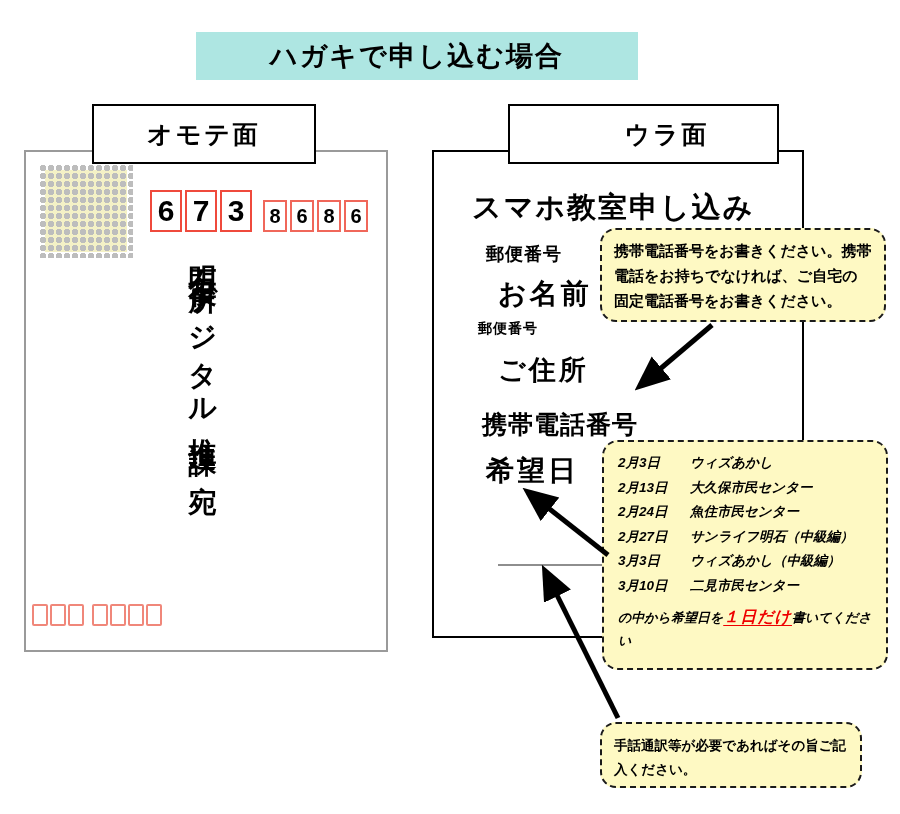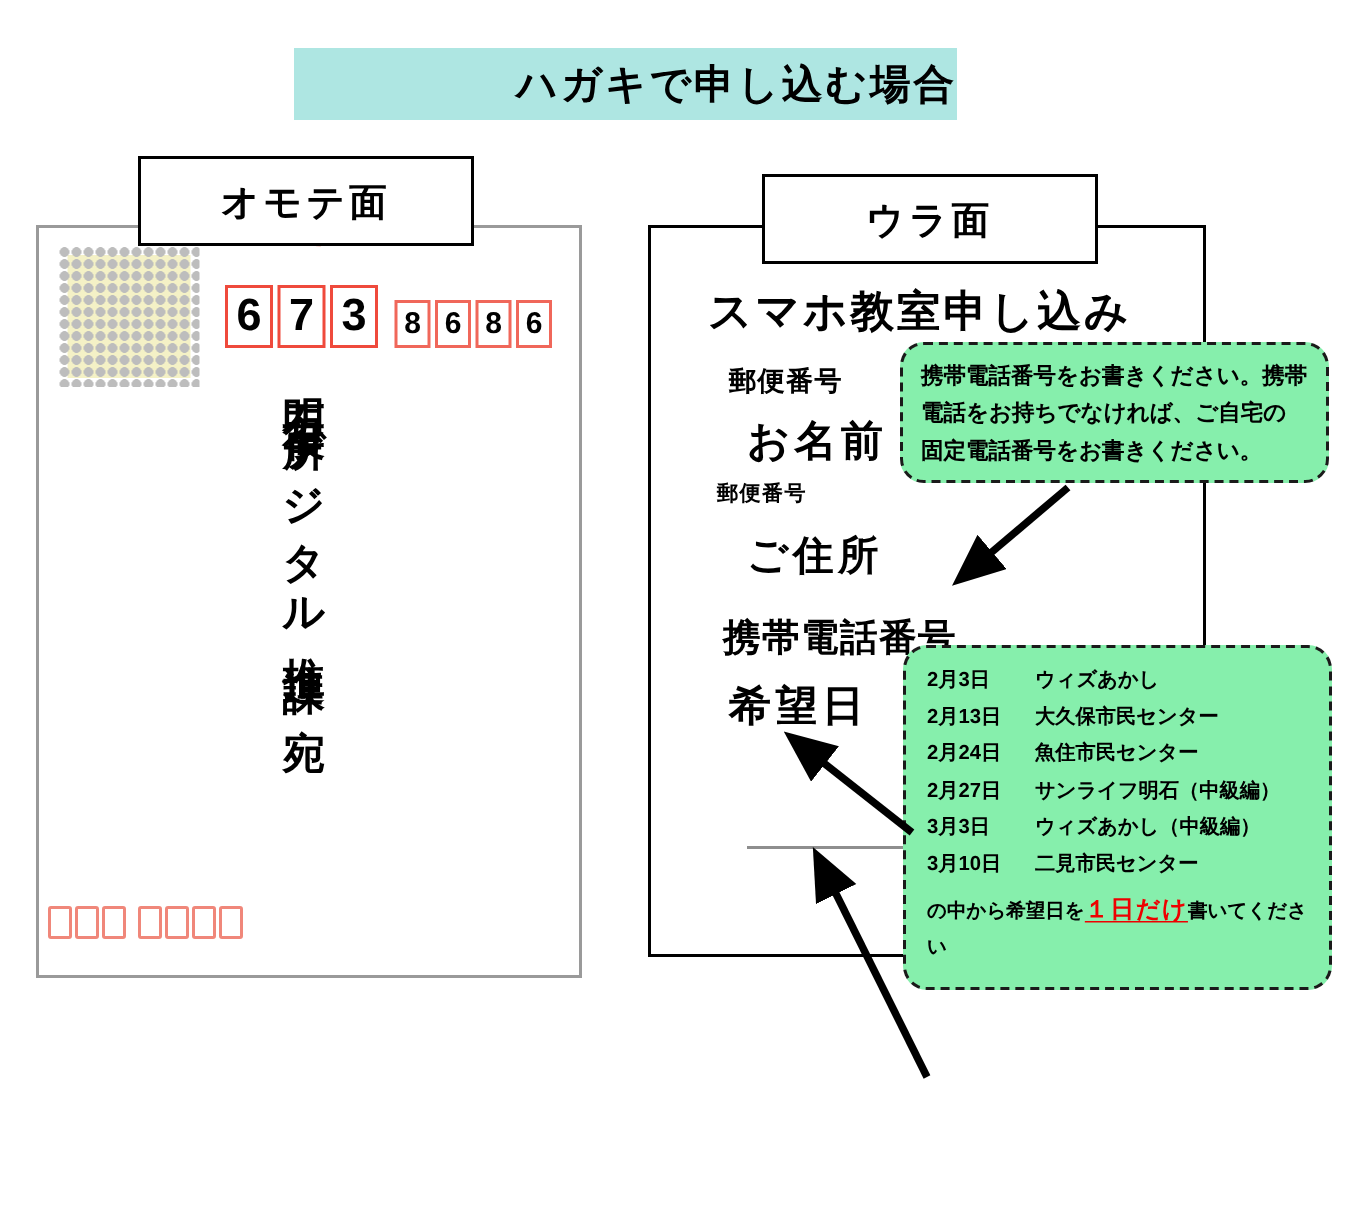--- a/index.html
+++ b/index.html
@@ -22,21 +22,21 @@
   
   #title-banner {
     position: absolute;
     left: 196px;
     top: 32px;
     width: 442px;
     height: 48px;
     background: #AEE6E2;
     display: flex;
     align-items: center;
-    justify-content: flex-end;
+    justify-content: center;
   }
   #title-banner .title-text {
     font-size: 27px;
     font-weight: 700;
     letter-spacing: 2px;
     color: #000;
     white-space: nowrap;
   }
 
   
@@ -188,23 +188,24 @@
     top: 150px;
     width: 372px;
     height: 488px;
     background: #ffffff;
     border: 2px solid #000000;
     box-sizing: border-box;
     z-index: 10;
   }
   #label-back {
     left: 508px;
-    top: 116px;
+    top: 104px;
     width: 220px;
     height: 56px;
+    padding-left: 47px;
   }
   #back-heading {
     position: absolute;
     left: 472px;
     top: 188px;
     font-size: 29px;
     font-weight: 700;
     letter-spacing: 2px;
     white-space: nowrap;
     z-index: 15;
@@ -228,21 +229,21 @@
     top: 564px;
     width: 108px;
     height: 0;
     border-top: 2px solid #8e8e8e;
     z-index: 15;
   }
 
   
   .callout {
     position: absolute;
-    background: #86efac;
+    background: #fef9c3;
     border: 2px dashed #1a1a1a;
     border-radius: 16px;
     box-sizing: border-box;
     z-index: 30;
   }
   .callout p {
     margin: 0;
     font-weight: 700;
   }
 
@@ -254,24 +255,25 @@
     padding: 9px 12px 0 12px;
   }
   #callout-phone p {
     font-size: 15px;
     line-height: 1.65;
     letter-spacing: 0px;
   }
 
   #callout-dates {
     left: 602px;
-    top: 430px;
+    top: 440px;
     width: 286px;
     height: 230px;
     padding: 14px 10px 0 14px;
+    font-style: italic;
   }
   .date-row {
     display: flex;
     font-size: 13.5px;
     font-weight: 700;
     line-height: 1;
     margin-bottom: 11px;
     white-space: nowrap;
   }
   .date-row .d-date { width: 72px; flex: 0 0 72px; }
@@ -420,14 +422,17 @@
         <div class="date-row">
           <span class="d-date">3月10日</span>
           <span class="d-place">二見市民センター</span>
         </div>
       </div>
     <div id="dates-note">
       <span>の中から希望日を</span><span class="emph">１日だけ</span><span>書いてください</span>
     </div>
   </div>
 
+  <div class="callout" id="callout-sign">
+    <p>手話通訳等が必要であればその旨ご記入ください。</p>
+  </div>
 
 </div>
 
 </body></html>

